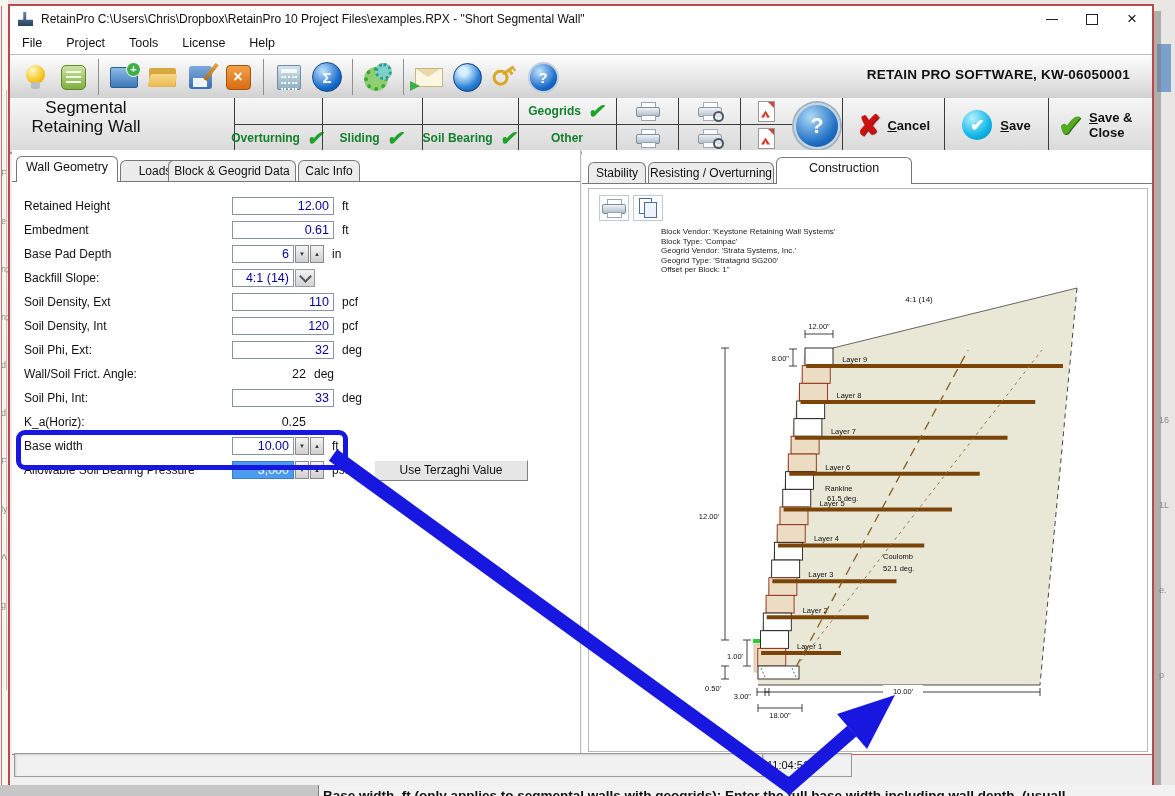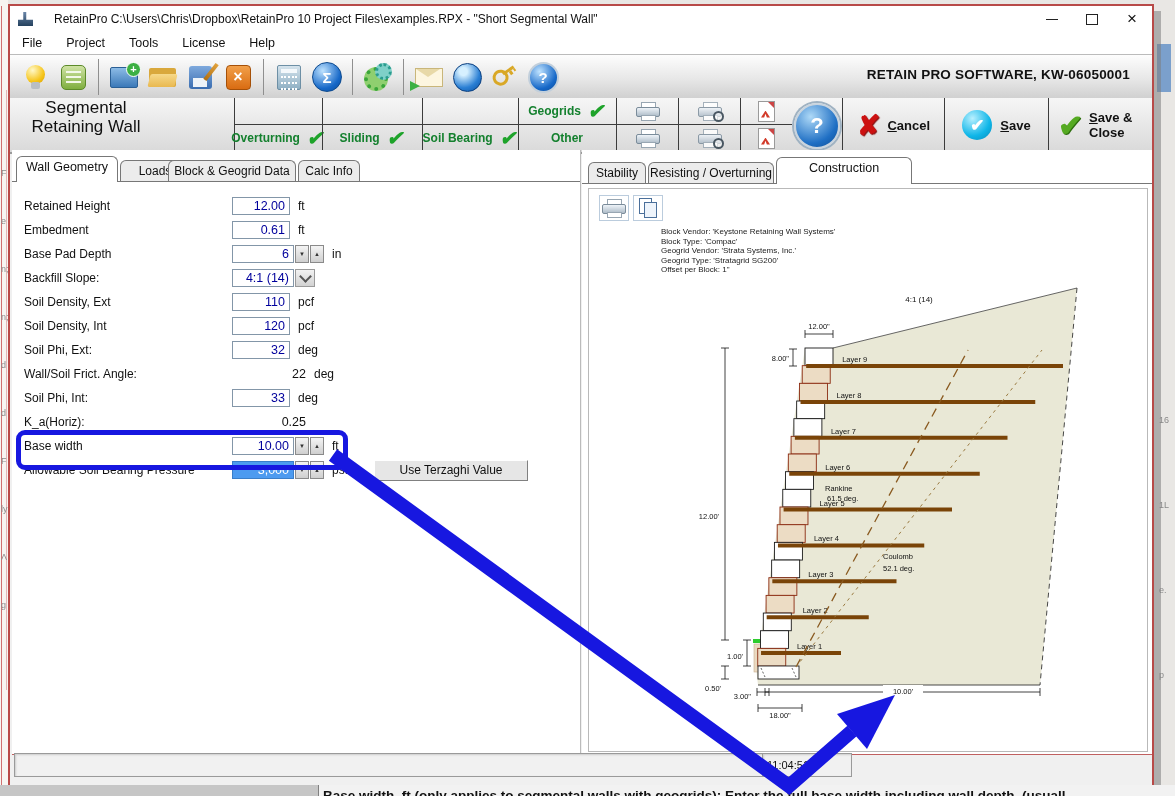--- a/index.html
+++ b/index.html
@@ -3,21 +3,21 @@
 <meta charset="utf-8">
 <style>
   html,body{margin:0;padding:0}
   body{width:1175px;height:796px;position:relative;overflow:hidden;background:#e9e7e4;
        font-family:"Liberation Sans",sans-serif;color:#111;-webkit-font-smoothing:antialiased}
   .abs{position:absolute}
   
   .win{position:absolute;left:8px;top:4px;width:1142px;height:779px;background:#f0f0f0;
        border:2px solid #b84a48;box-shadow:7px 7px 0 rgba(125,125,125,.55)}
   .titlebar{position:absolute;left:0;top:0;right:0;height:26px;background:#fff;display:flex;align-items:center}
-  .apptitle{font-size:12px;margin-left:21px;white-space:nowrap}
+  .apptitle{font-size:12px;margin-left:8px;white-space:nowrap}
   .wc{width:40px;height:24px;display:flex;align-items:center;justify-content:center;cursor:default}
   .menubar{position:absolute;left:0;top:26px;right:0;height:22px;background:#fff;display:flex;align-items:center}
   .mitem{font-size:12.5px;padding:2px 12px}
   .toolbar{position:absolute;left:0;top:48px;right:0;height:44px;
        background:linear-gradient(#fdfdfd,#e7e7e7 55%,#cfcfcf);border-top:1px solid #bbb;border-bottom:1px solid #aaa;
        display:flex;align-items:center}
   .ticon{width:38px;height:38px;position:relative;display:flex;align-items:center;justify-content:center;flex-direction:column}
   .tsep{width:1px;height:36px;background:#8f8f8f;margin:0 6px}
   .brand{position:absolute;right:22px;top:12px;font-size:13.5px;font-weight:bold;letter-spacing:.2px}
   
@@ -37,21 +37,21 @@
         display:flex;align-items:center;justify-content:center}
   
   .tab{position:absolute;box-sizing:border-box;border:1px solid #777;border-bottom:none;
        border-radius:6px 6px 0 0;background:#ececec;font-size:12px;display:flex;align-items:flex-start;
        justify-content:center;padding-top:3px}
   .tab.active{background:#fff;z-index:3;font-size:12.5px}
   
   .panelL{position:absolute;left:2px;top:144px;width:568px;height:604px;background:#fff;border-right:1px solid #bbb}
   .frow{position:relative;height:24px;display:flex;align-items:center}
   .flabel{width:208px;font-size:12px;padding-left:12px}
-  .fbox{width:58px;height:18px;border:1px solid #8396a8;background:#fff;display:flex;align-items:center;
+  .fbox{width:102px;height:18px;border:1px solid #8396a8;background:#fff;display:flex;align-items:center;
         justify-content:flex-end;padding-right:4px;box-sizing:border-box;font-size:12.5px;color:#00009c}
   .fbox.narrow{width:62px}
   .fbox.sel{background:#4d9bf0;color:#fff;border-color:#3a7ec9}
   .fstatic{width:74px;text-align:right;font-size:12.5px;color:#111}
   .unit{font-size:12px;margin-left:8px}
   .spinbtn{width:14px;height:18px;box-sizing:border-box;border:1px solid #8a8a8a;background:linear-gradient(#f4f4f4,#cfcfcf);
         font-size:6px;color:#333;display:flex;align-items:center;justify-content:center;margin-left:1px}
   .comboarrow{width:20px;height:18px;box-sizing:border-box;border:1px solid #9a9a9a;background:linear-gradient(#f2f2f2,#d2d2d2);
         display:flex;align-items:center;justify-content:center;margin-left:1px}
   .chev{width:7px;height:7px;border-right:2px solid #555;border-bottom:2px solid #555;transform:rotate(45deg);margin-top:-4px}

